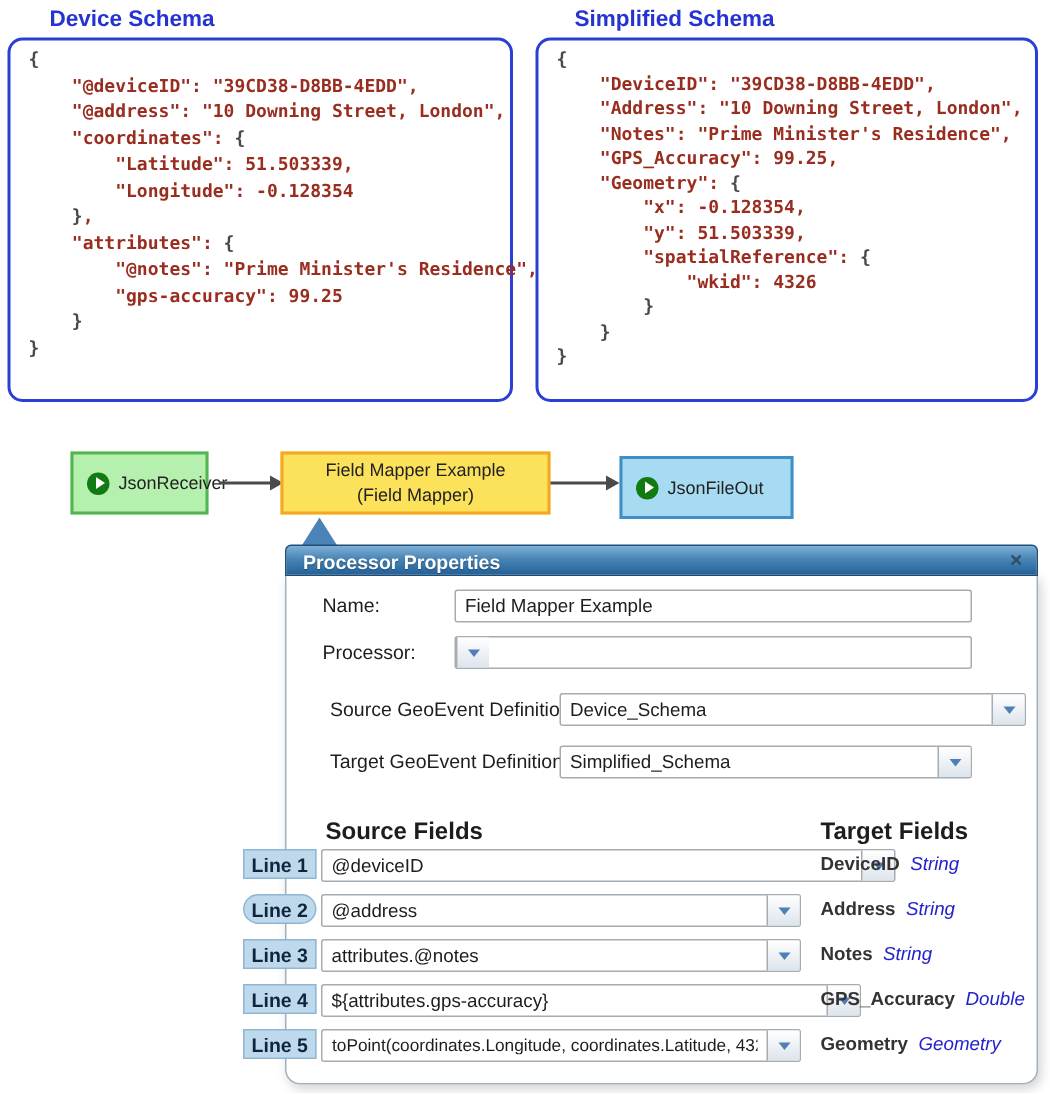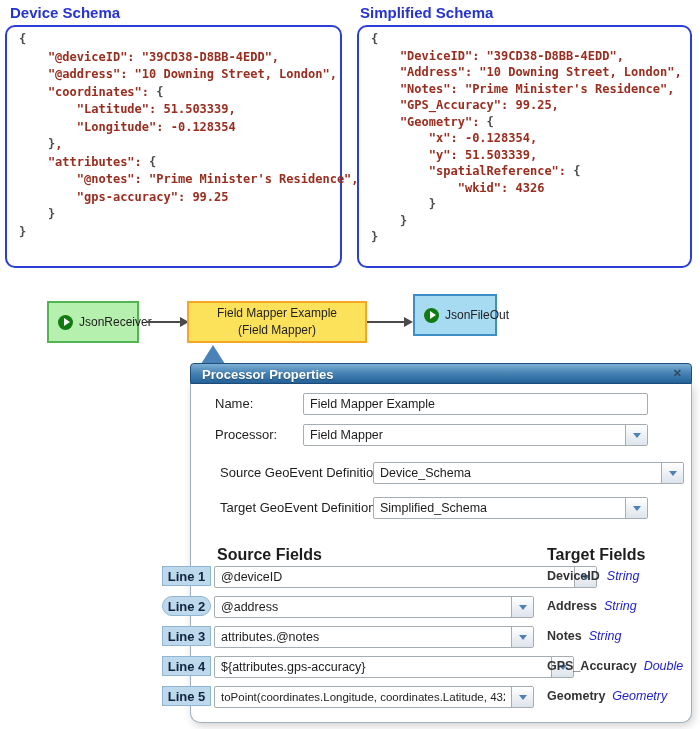--- a/index.html
+++ b/index.html
@@ -1,20 +1,20 @@
 <!DOCTYPE html>
 <html><head>
 <meta charset="utf-8">
 <style>
   html,body{margin:0;padding:0;background:#fff;}
   #page{position:relative;width:700px;height:729px;background:#fff;overflow:hidden;
         font-family:"Liberation Sans",sans-serif;}
 
   
-  .schema-title{position:absolute;font-size:15px;font-weight:bold;color:#2433d2;}
+  .schema-title{position:absolute;font-size:15px;font-weight:bold;color:#2433d2;margin-left:23px;}
   .schema-box{position:absolute;border:2px solid #2b3fd6;border-radius:10px;background:#fff;box-sizing:border-box;}
   .schema-code{margin:0;padding:4px 6px 0 12px;font-family:"DejaVu Sans Mono",monospace;
                font-size:12px;font-weight:bold;color:#992d1f;line-height:17.5px;white-space:pre;}
   .schema-code.tight{line-height:16.5px;}
   .schema-code .brace{color:#4a4a4a;}
 
   
   .flow-node{position:absolute;box-sizing:border-box;display:flex;align-items:center;
              font-size:12px;color:#222;}
   .node-receiver{background:#b6f0ae;border:2px solid #53b552;padding-left:9px;}
@@ -108,40 +108,39 @@
     <span>JsonReceiver</span>
   </div>
   <div class="arrow" style="left:146px;width:34px;"></div>
 
   <div class="flow-node node-processor" style="left:187px;top:301px;width:180px;height:42px;">
     <span>Field Mapper Example</span>
     <span>(Field Mapper)</span>
   </div>
   <div class="arrow" style="left:367px;width:37px;"></div>
 
-  <div class="flow-node node-output" style="left:413px;top:294px;width:84px;height:42px;">
+  <div class="flow-node node-output" style="left:413px;top:304px;width:116px;height:42px;">
     <span class="play-icon"></span>
     <span>JsonFileOut</span>
   </div>
 
   <div class="callout-triangle"></div>
 
   <div class="dialog">
     <div class="dialog-titlebar">
       <span class="dialog-title">Processor Properties</span>
       <span class="dialog-close">✕</span>
     </div>
     <div class="dialog-body"></div>
 
     <span class="dlg-label" style="left:25px;top:33px;">Name:</span>
     <input class="text-input" style="left: 113px; top: 30px; width: 345px;" type="text" value="Field Mapper Example">
 
     <span class="dlg-label" style="left:25px;top:64px;">Processor:</span>
     <div class="combo" style="left:113px;top:61px;width:345px;">
-      <input class="combo-input" type="text" readonly="" value="Field Mapper" style="">
       <span class="combo-btn">
         <span class="combo-arrow"></span>
       </span>
     </div>
 
     <span class="dlg-label" style="left:30px;top:102px;">Source GeoEvent Definition :</span>
     <div class="combo" style="left:183px;top:99px;width:311px;">
       <input class="combo-input" type="text" readonly="" value="Device_Schema" style="">
       <span class="combo-btn">
         <span class="combo-arrow"></span>

